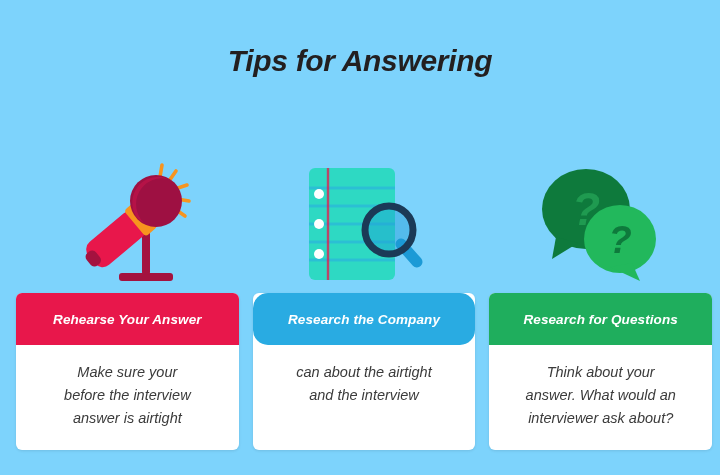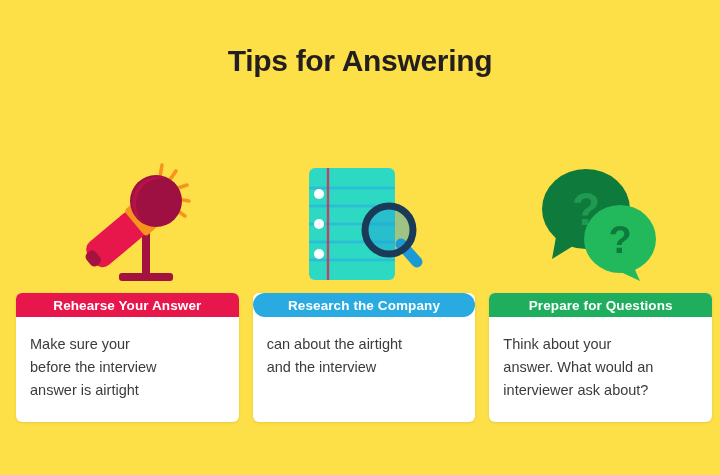--- a/index.html
+++ b/index.html
@@ -5,21 +5,22 @@
   * { margin:0; padding:0; box-sizing:border-box; }
   html, body {
     width:720px; height:475px;
     background:#efefef;
     font-family:"Liberation Sans", sans-serif;
     overflow:hidden;
   }
   .infographic {
     position:relative;
     width:720px; height:475px;
-    background:#fde047;
+    background:#7dd3fc;
+    font-style:italic;
   }
 
   
   .title-block {
     position:absolute;
     top:42px; left:0; right:0;
     text-align:center;
   }
   .title-line {
     display:block;
@@ -55,32 +56,33 @@
   .card {
     flex:1 1 0;
     background:#ffffff;
     border-radius:6px;
     overflow:hidden;
     box-shadow:0 1px 3px rgba(0,0,0,0.10);
     display:flex;
     flex-direction:column;
   }
   .card-header {
-    height:24px;
+    height:52px;
     display:flex;
     align-items:center;
     justify-content:center;
     color:#ffffff;
     font-size:13.5px;
     font-weight:bold;
     letter-spacing:0.1px;
   }
   .card-body {
     flex:1;
     padding:16px 14px 20px 14px;
+    text-align:center;
     color:#3b3b3b;
     font-size:14.5px;
     line-height:23px;
   }
   .card-body-line { display:block; }
 </style>
 </head>
 <body style="background: rgb(239, 239, 239);">
 
 <div class="infographic">
@@ -173,21 +175,21 @@
 
     <div class="card">
       <div class="card-header" style="background-color: rgb(41, 171, 226); border-radius: 15px;">Research the Company</div>
       <div class="card-body">
         <span class="card-body-line">can about the airtight</span>
         <span class="card-body-line">and the interview</span>
       </div>
     </div>
 
     <div class="card">
-      <div class="card-header" style="background-color: rgb(31, 174, 93);">Prepare for Questions</div>
+      <div class="card-header" style="background-color: rgb(31, 174, 93);">Research for Questions</div>
       <div class="card-body">
         <span class="card-body-line">Think about your</span>
         <span class="card-body-line">answer. What would an</span>
         <span class="card-body-line">interviewer ask about?</span>
       </div>
     </div>
 
   </div>
 
 </div>

